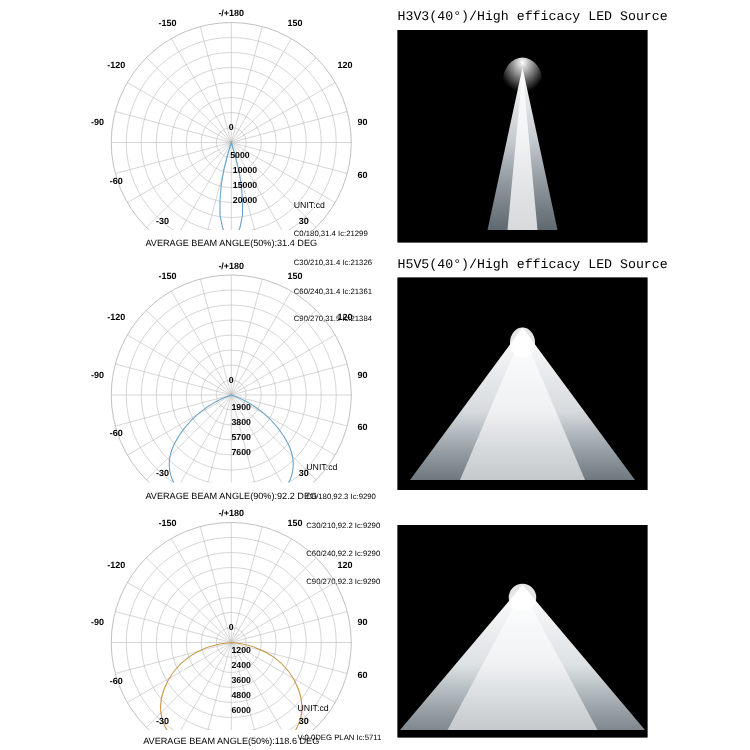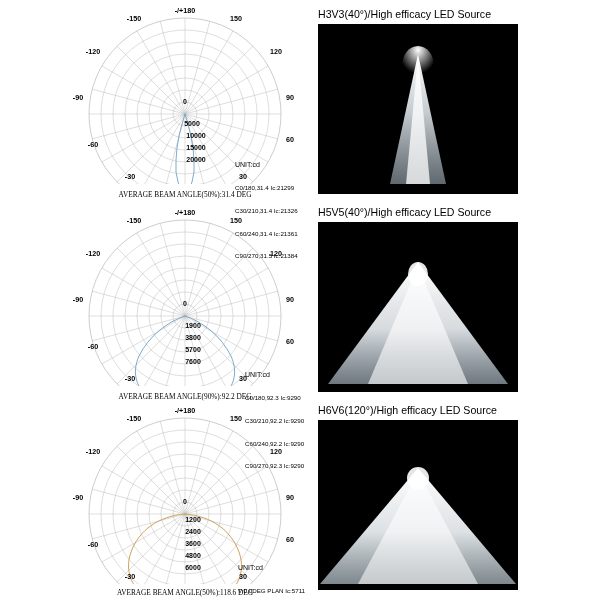--- a/index.html
+++ b/index.html
@@ -10,24 +10,24 @@
   .blk1{top:4px;}
   .blk2{top:206px;}
   .blk3{top:404px;}
 
   .polar-wrap{position:absolute;left:60px;top:0;width:250px;height:196px;font-weight:bold;}
   .polar-svg{position:absolute;left:0;top:0;}
 
   .legend{position:absolute;font-size:6.2px;line-height:7.6px;color:#000;white-space:pre;}
   .legend .unit{font-size:7px;}
 
-  .beam-caption{position:absolute;left:50px;width:270px;text-align:center;font-size:7.3px;font-family:Liberation Serif, serif;}
+  .beam-caption{position:absolute;left:50px;width:270px;text-align:center;font-size:7.3px;}
 
   .photo{position:absolute;left:318px;width:200px;background:#000;}
-  .photo-title{position:absolute;left:318px;font-size:10.6px;color:#000;}
+  .photo-title{position:absolute;left:318px;font-size:10.6px;color:#000;font-family:Liberation Mono, monospace;}
 
   .beamcone{position:absolute;left:0;top:0;}
 </style>
 </head>
 <body>
 
 <div class="page">
 
   <div class="block blk1">
 
@@ -258,21 +258,20 @@
     <div class="legend" style="left:238px;top:145px;">
       <div class="unit">UNIT:cd</div>
       <div>V:0.0DEG PLAN Ic:5711</div>
       
       
       
     </div>
 
     <div class="beam-caption" style="top:184px;">AVERAGE BEAM ANGLE(50%):118.6 DEG</div>
 
-    <div class="photo-title" style="top:0px;">H6V6(120°)/High efficacy LED Source</div>
     <div class="photo" style="top:16px;height:170px;">
       <svg class="beamcone" width="200" height="170" viewBox="0 0 200 170">
         <defs>
           <linearGradient id="g3" x1="0" y1="0" x2="0" y2="1">
             <stop offset="0%" stop-color="#ffffff" stop-opacity="1"></stop>
             <stop offset="55%" stop-color="#f0f5f8" stop-opacity="0.92"></stop>
             <stop offset="100%" stop-color="#c3d1da" stop-opacity="0.65"></stop>
           </linearGradient>
         </defs>
         <rect x="0" y="0" width="200" height="170" fill="#000000"></rect>

